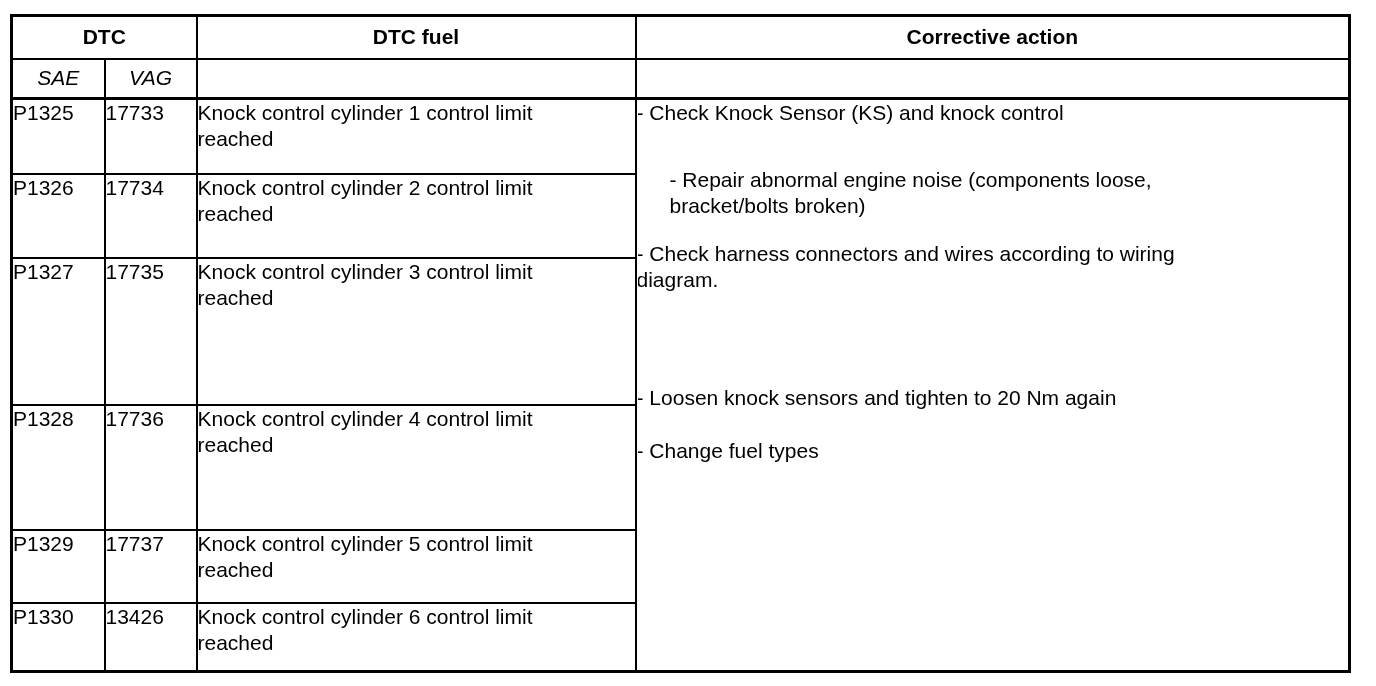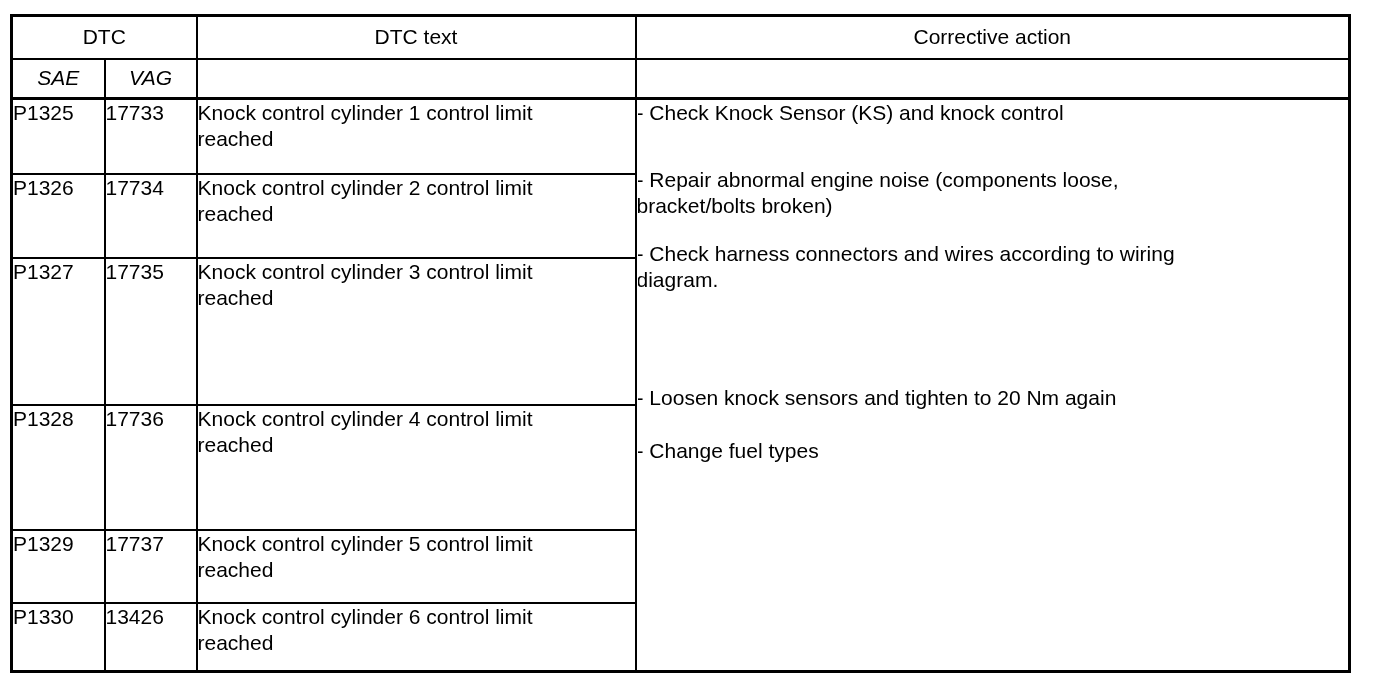--- a/index.html
+++ b/index.html
@@ -30,21 +30,21 @@
     font-size: 21px;
     line-height: 26px;
   }
   table.dtc-table td, table.dtc-table th {
     border: 2px solid #000000;
     padding: 0;
     overflow: hidden;
     background: #ffffff;
   }
   th.hdr {
-    font-weight: normal;
+    font-weight: bold;
     text-align: center;
     vertical-align: middle;
     font-size: 21px;
   }
   tr.subhead td {
     border-bottom: 3px solid #000000;
     text-align: center;
     vertical-align: middle;
     font-style: italic;
   }
@@ -60,40 +60,40 @@
   }
   td.corrective-cell {
     vertical-align: top;
     padding: 29px 12px 0 10px;
     border-radius: 6px;
   }
   .action-item {
     margin: 0;
     white-space: pre-line;
   }
-  .action-item.a1 { margin-top: 41px; }
+  .action-item.a1 { margin-top: 41px; padding-left: 33px; }
   .action-item.a2 { margin-top: 22px; }
   .action-item.a3 { margin-top: 92px; }
   .action-item.a4 { margin-top: 27px; }
 </style>
 </head>
 <body>
 
 <div class="page">
   <table class="dtc-table">
     <colgroup>
       <col style="width:93px">
       <col style="width:92px">
       <col style="width:439px">
       <col style="width:714px">
     </colgroup>
     <tbody>
       <tr style="height:43px">
         <th class="hdr" colspan="2">DTC</th>
-        <th class="hdr">DTC text</th>
+        <th class="hdr">DTC fuel</th>
         <th class="hdr">Corrective action</th>
       </tr>
       <tr class="subhead" style="height:40px">
         <td>SAE</td>
         <td>VAG</td>
         <td></td>
         <td></td>
       </tr>
       <tr style="height:75px">
         <td class="code-cell">P1325</td>

